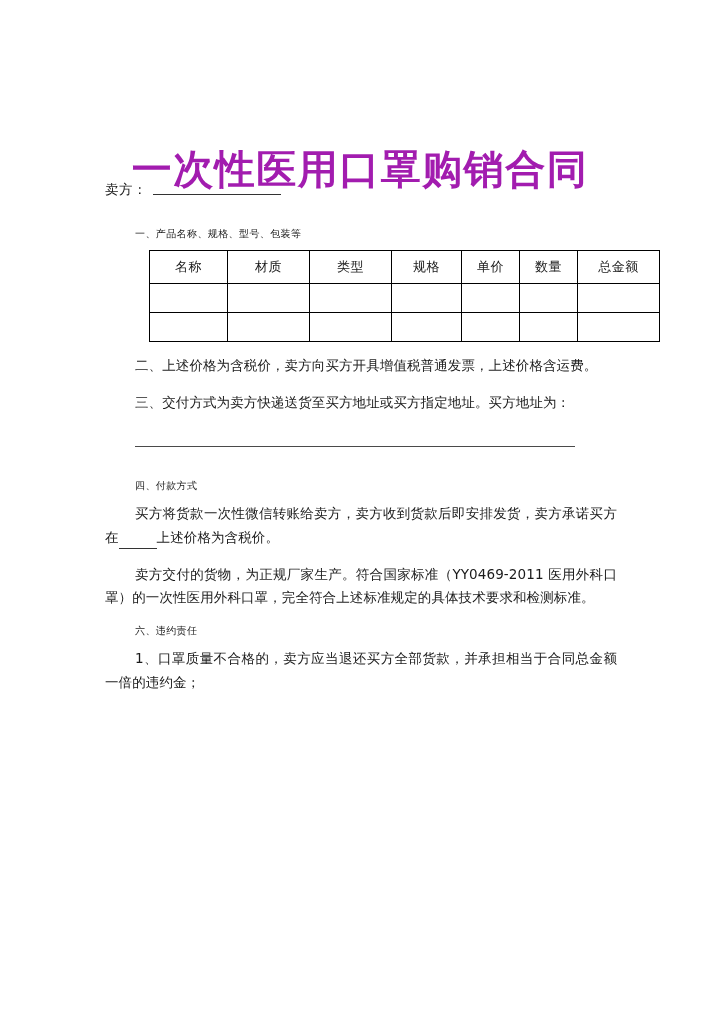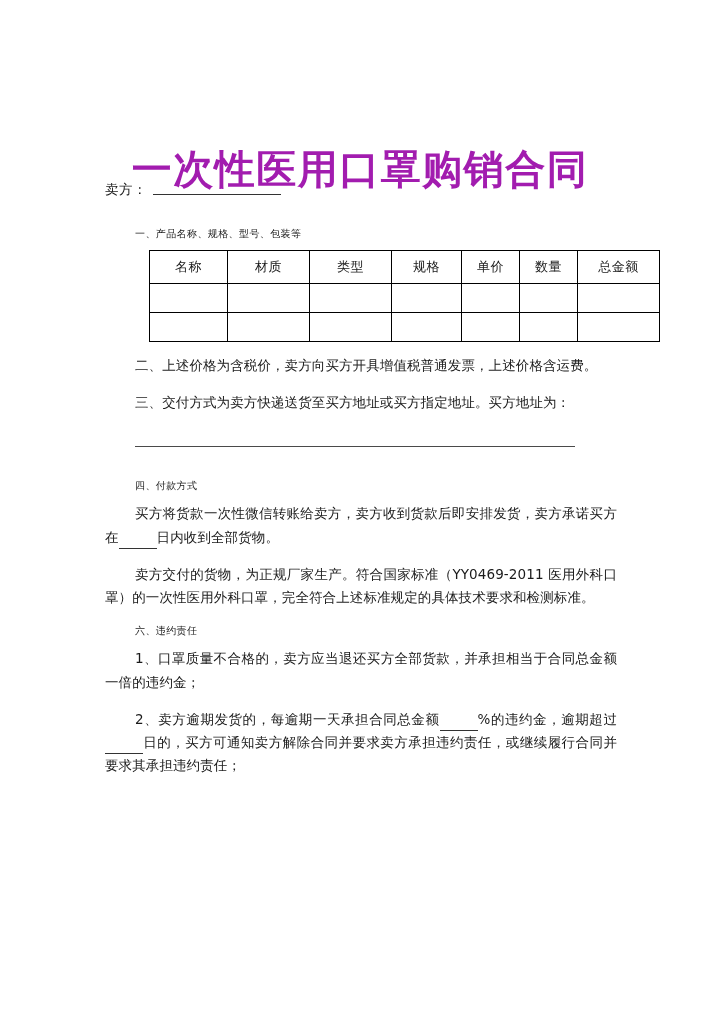--- a/index.html
+++ b/index.html
@@ -202,26 +202,25 @@
     <p class="para">二、上述价格为含税价，卖方向买方开具增值税普通发票，上述价格含运费。</p>
 
     <p class="para">三、交付方式为卖方快递送货至买方地址或买方指定地址。买方地址为：</p>
 
     <div class="address-rule-wrap">
       <div class="address-rule"></div>
     </div>
 
     <p class="section-heading">四、付款方式</p>
 
-    <p class="para"><span>买方将货款一次性微信转账给卖方，卖方收到货款后即安排发货，卖方承诺买方在</span><span class="inline-blank ib-short"></span><span>日内收到全部货物。</span></p>
+    <p class="para"><span>买方将货款一次性微信转账给卖方，卖方收到货款后即安排发货，卖方承诺买方在</span><span class="inline-blank ib-short"></span><span>上述价格为含税价。</span></p>
 
 
 
     <p class="para"><span>卖方交付的货物，为正规厂家生产。符合国家标准（</span><span>YY0469-2011 医用外科口罩</span><span>）的一次性医用外科口罩，完全符合上述标准规定的具体技术要求和检测标准。</span></p>
 
     <p class="section-heading">六、违约责任</p>
 
     <p class="para">1、口罩质量不合格的，卖方应当退还买方全部货款，并承担相当于合同总金额一倍的违约金；</p>
 
-    <p class="para"><span>2、卖方逾期发货的，每逾期一天承担合同总金额</span><span class="inline-blank ib-short"></span><span>%的违约金，逾期超过</span><span class="inline-blank ib-short"></span><span>日的，买方可通知卖方解除合同并要求卖方承担违约责任，或继续履行合同并要求其承担违约责任；</span></p>
 
   </div>
 </div>
 
 </body></html>

